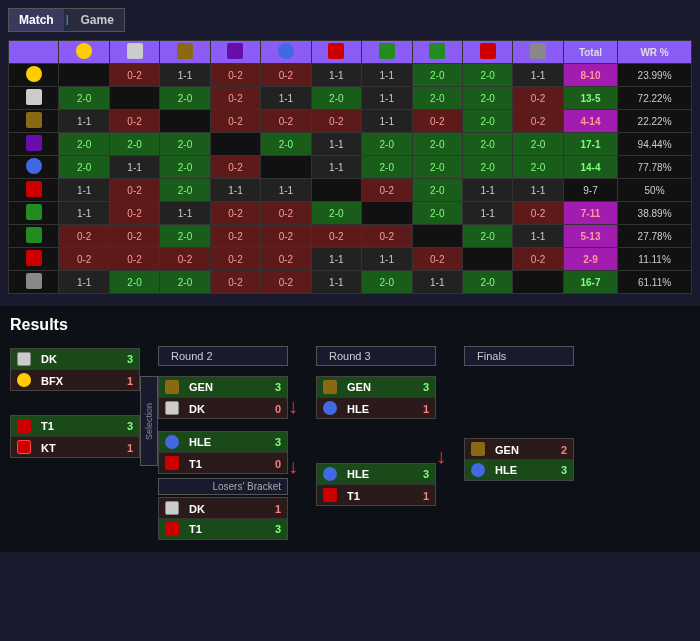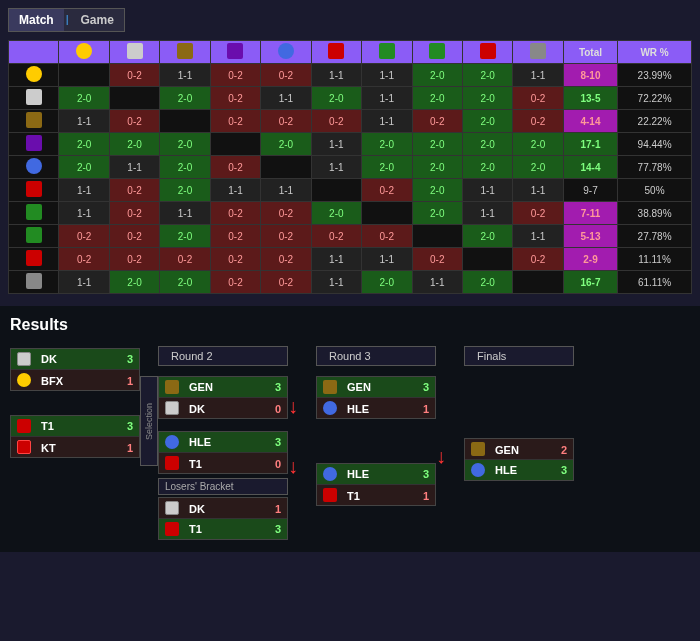--- a/index.html
+++ b/index.html
@@ -140,21 +140,21 @@
     
     .arrow-red {
       color: #ff3333;
       font-size: 18px;
       line-height: 1;
     }
 
     .losers-label {
       font-size: 10px;
       color: #aaa;
-      text-align: left;
+      text-align: right;
       margin: 4px 0 2px 0;
       border: 1px solid #555;
       padding: 2px 6px;
       background: #1a1a2e;
     }
 
     
     .bracket-wrapper {
       display: flex;
       gap: 0;

